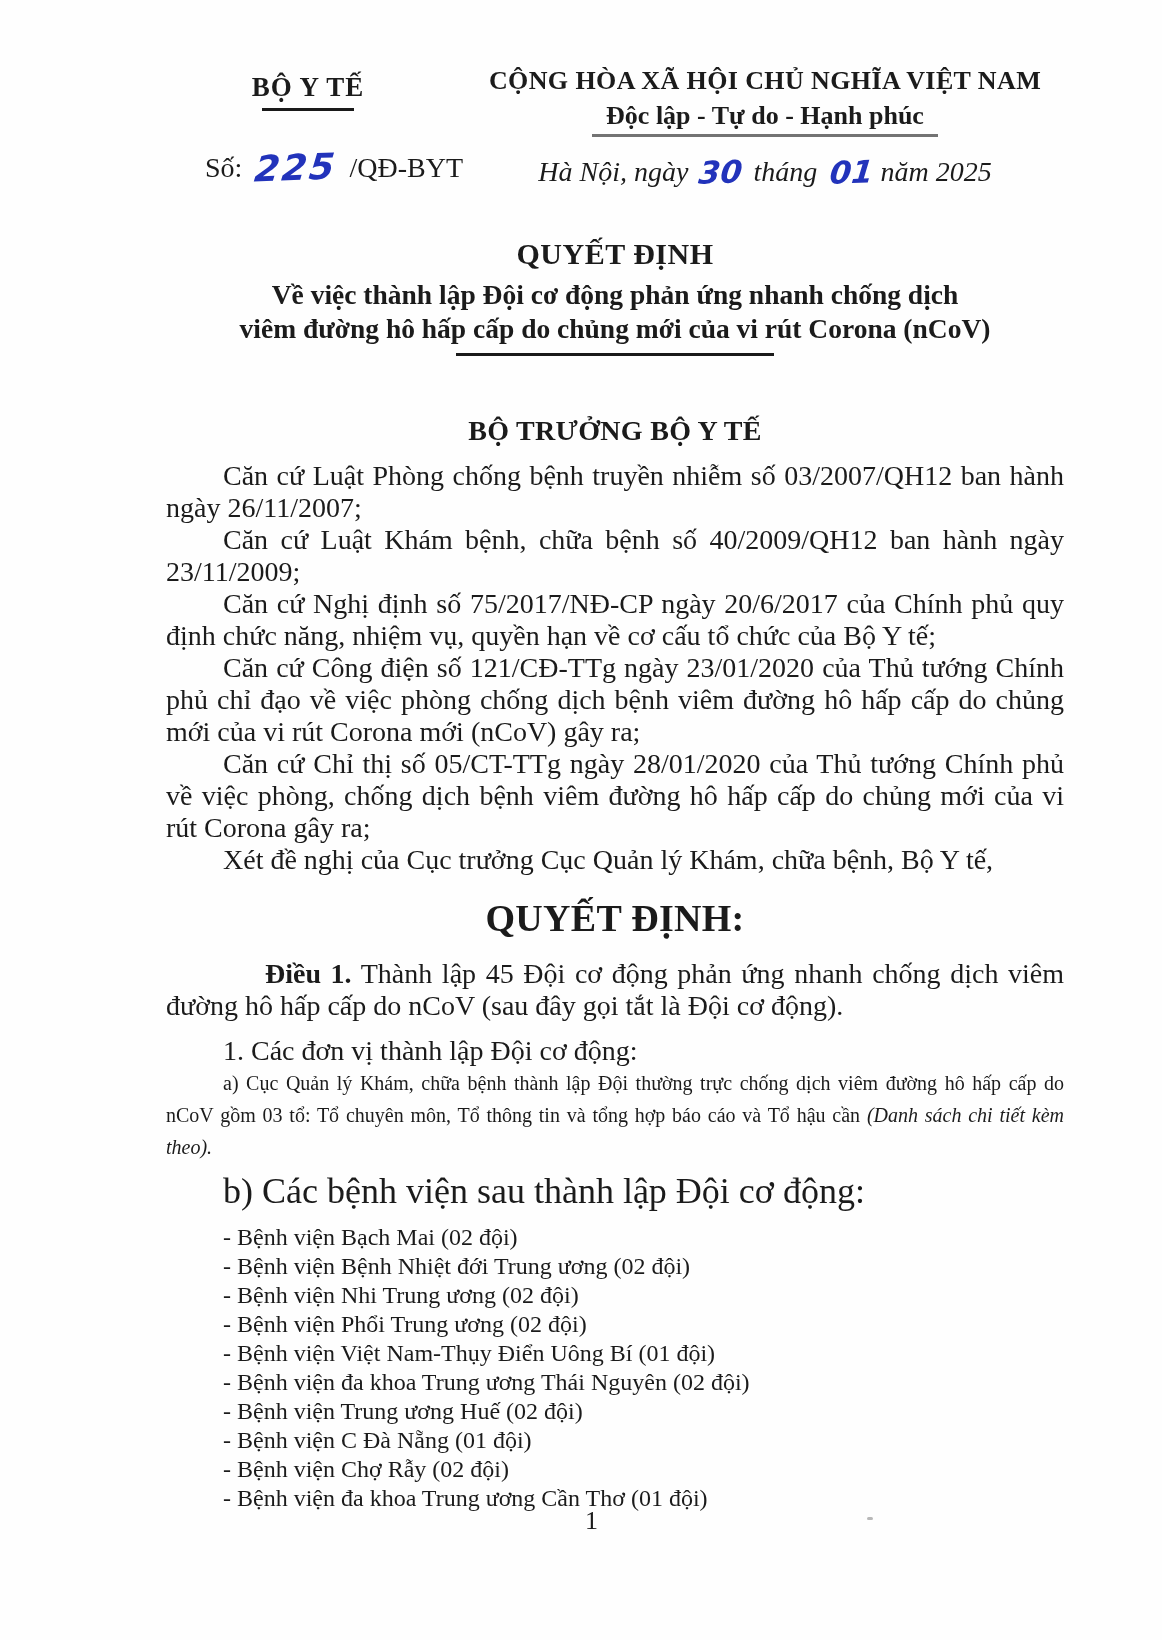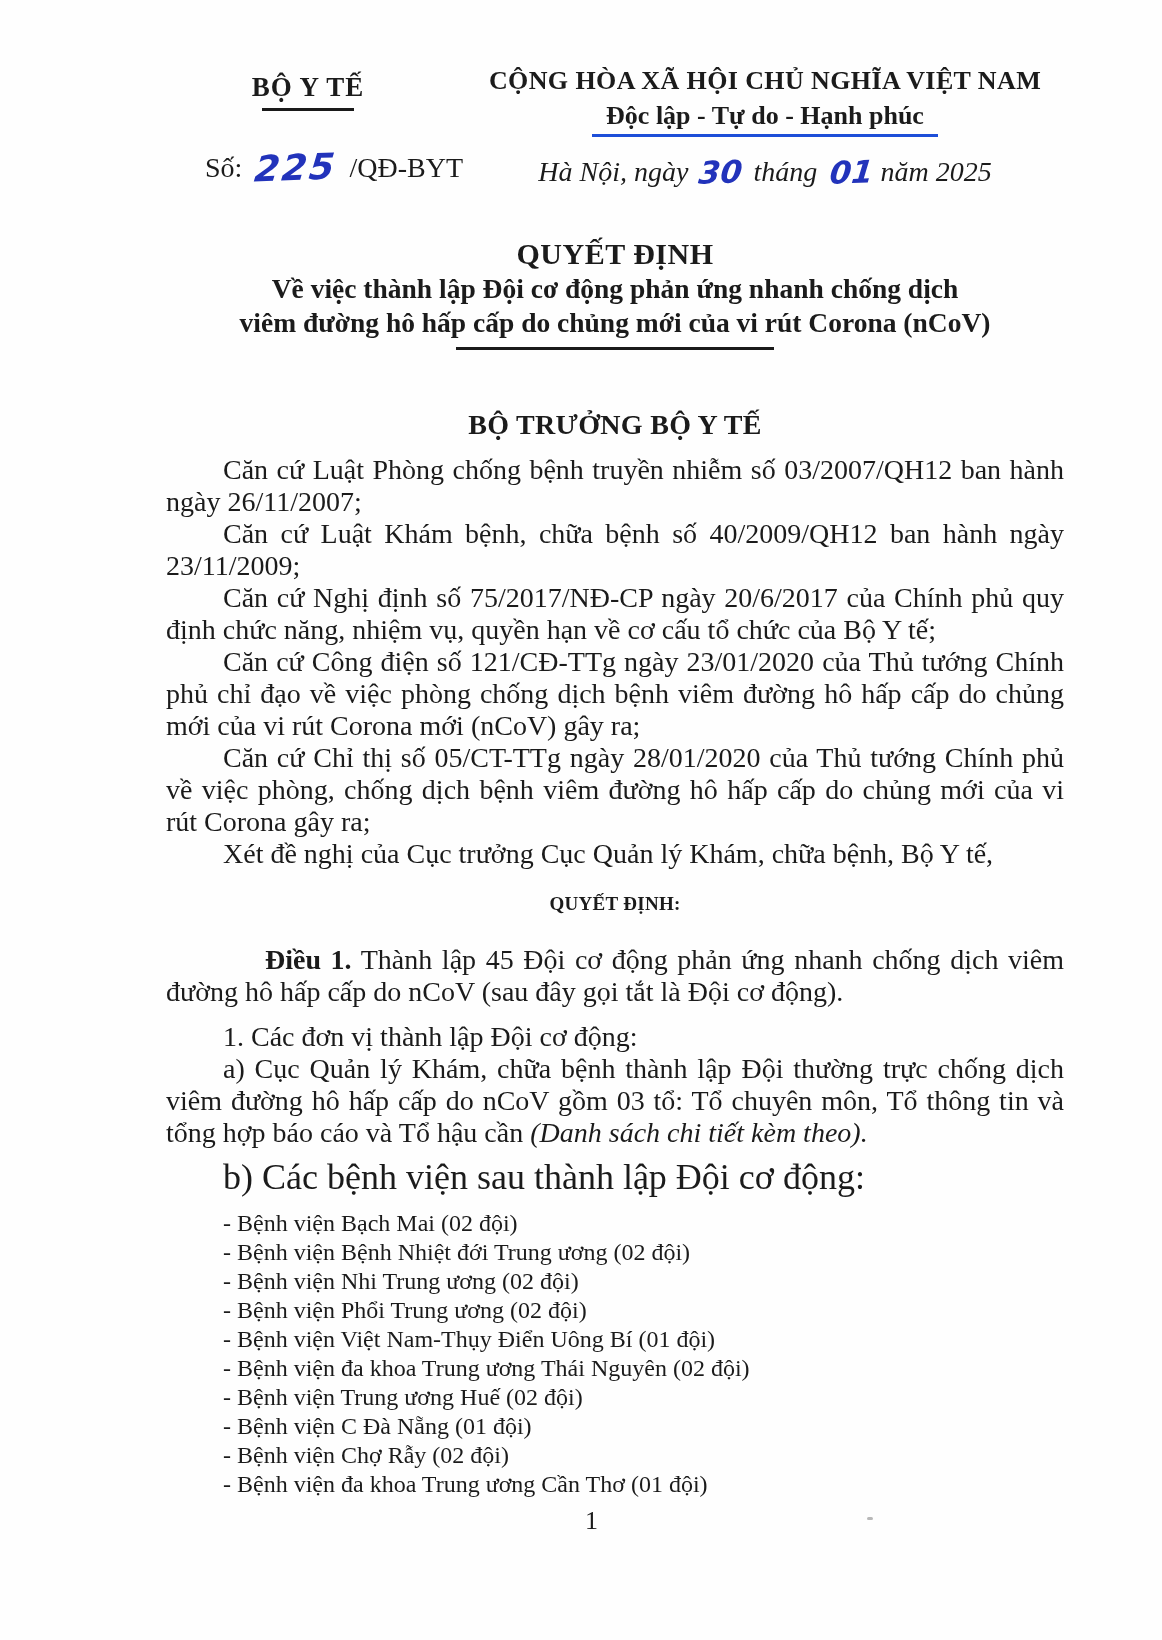--- a/index.html
+++ b/index.html
@@ -19,50 +19,50 @@
     position:absolute;left:148px;top:72px;width:320px;
     text-align:center;font-weight:bold;font-size:27px;letter-spacing:1px;
   }
   .org-underline{width:92px;height:3px;background:#1a1a1a;margin:5px auto 0;}
   .national{
     position:absolute;left:445px;top:66px;width:640px;text-align:center;
   }
   .republic{font-weight:bold;font-size:26px;letter-spacing:.4px;}
   .motto{
     display:inline-block;font-weight:bold;font-size:26px;
-    margin-top:5px;padding:0 14px 3px;border-bottom:3px solid #1d4ed8;
+    margin-top:5px;padding:0 14px 3px;border-bottom:3px solid #737373;
   }
   .doc-number{position:absolute;left:205px;top:150px;font-size:28px;white-space:nowrap;}
   .place-date{
     position:absolute;left:445px;top:156px;width:640px;text-align:center;
     font-style:italic;font-size:28px;white-space:nowrap;
   }
   .hw{
     color:#2233bb;
     font-family:"DejaVu Sans","Liberation Sans",sans-serif;
     font-weight:bold;font-style:italic;
     display:inline-block;transform:skewX(-8deg) rotate(-2deg);
     line-height:1;
   }
   .hw-number{font-size:36px;letter-spacing:2px;margin:0 6px;vertical-align:-3px;}
   .hw-day{font-size:31px;margin:0 4px;vertical-align:-2px;}
   .hw-month{font-size:31px;margin:0 0 0 6px;vertical-align:-2px;}
   
   .content{position:absolute;left:166px;top:236px;width:898px;}
   .doc-kind{text-align:center;font-weight:bold;font-size:30px;line-height:36px;letter-spacing:.5px;margin:0;}
-  .doc-subject{text-align:center;font-weight:bold;font-size:27.5px;line-height:34px;}
+  .doc-subject{text-align:center;font-weight:bold;font-size:27.5px;line-height:34px;margin-top:6px;}
   .title-sep{width:318px;height:3px;background:#1a1a1a;margin:7px auto 0;}
   .issuer{text-align:center;font-weight:bold;font-size:28px;line-height:34px;margin-top:58px;letter-spacing:.3px;}
   .recitals{margin-top:12px;}
   .recital{margin:0;text-indent:57px;text-align:justify;font-size:28px;line-height:32px;}
-  .decision-heading{text-align:center;font-weight:bold;font-size:19px;line-height:36px;margin-top:16px;letter-spacing:.3px;}
+  .decision-heading{text-align:center;font-weight:bold;font-size:38px;line-height:36px;margin-top:24px;letter-spacing:.3px;}
   .article{margin:22px 0 0;text-indent:57px;text-align:justify;font-size:28px;line-height:32px;}
   .article .lead{font-weight:bold;margin-left:42px;}
   .clause{margin:13px 0 0;text-indent:57px;font-size:28px;line-height:32px;}
-  .point-a{margin:0;text-indent:57px;text-align:justify;font-size:28px;line-height:32px;}
+  .point-a{margin:0;text-indent:57px;text-align:justify;font-size:20px;line-height:32px;}
   .point-a .note{font-style:italic;}
   .point-b{margin:12px 0 16px;text-indent:57px;font-size:36px;line-height:32px;}
   .hospital{text-indent:57px;font-size:24px;line-height:29px;}
   
   .page-number{position:absolute;left:0;right:0;top:1506px;text-align:center;font-size:26px;}
   .speck{position:absolute;left:867px;top:1517px;width:6px;height:3px;background:#9a9a9a;border-radius:2px;opacity:.7;}
 </style>
 </head>
 <body>
 

